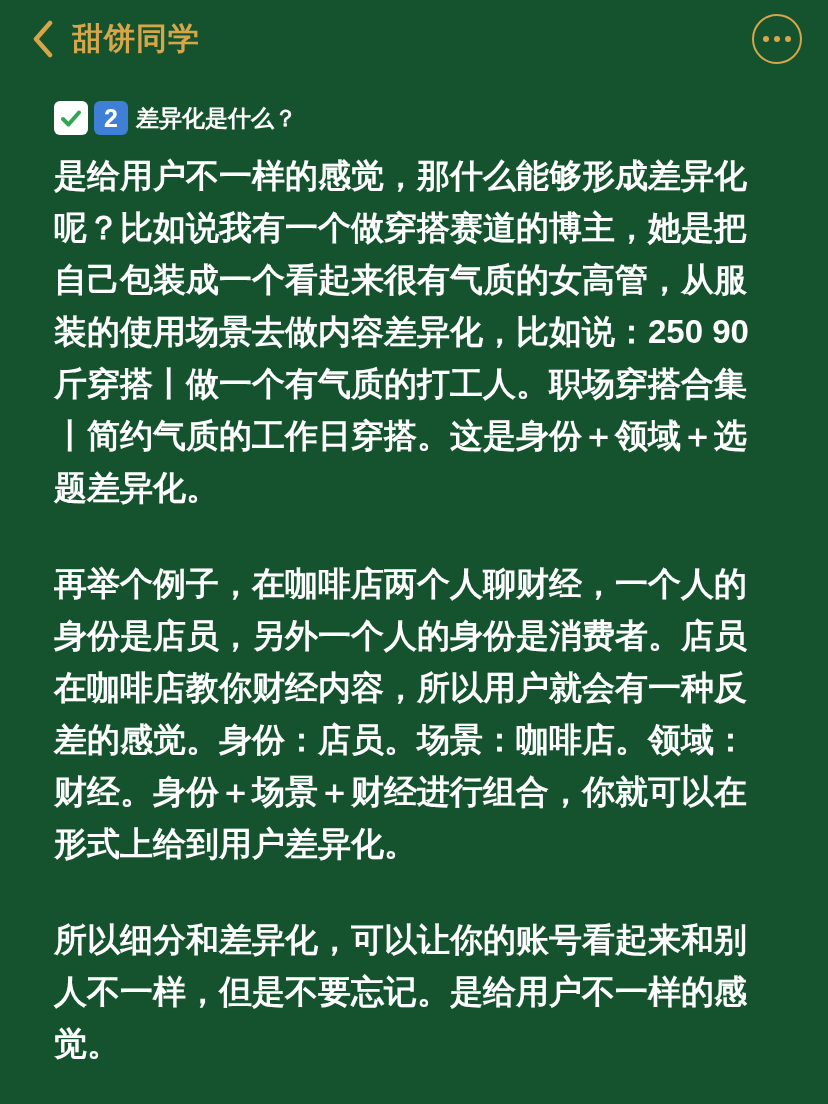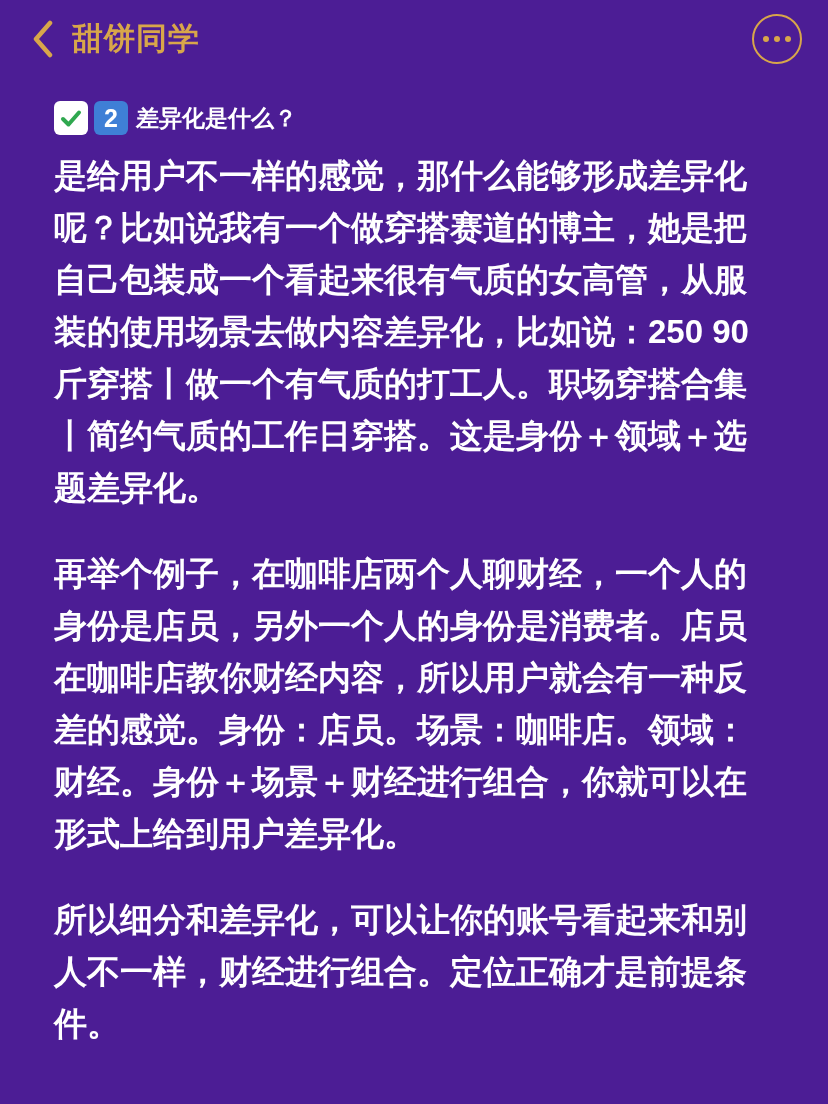--- a/index.html
+++ b/index.html
@@ -11,21 +11,21 @@
     width: 828px;
     height: 1104px;
     overflow: hidden;
     font-family: "Liberation Sans", sans-serif;
     color: #ffffff;
   }
   .screen {
     position: relative;
     width: 828px;
     height: 1104px;
-    background: #4c1d95;
+    background: #14532d;
     box-sizing: border-box;
   }
   
   .header {
     position: relative;
     height: 78px;
     display: flex;
     align-items: center;
     padding: 0 26px;
     box-sizing: border-box;
@@ -118,21 +118,21 @@
   p.para {
     margin: 0;
     font-size: 33px;
     line-height: 52px;
     font-weight: bold;
     color: #ffffff;
     letter-spacing: 0px;
     text-align: left;
   }
   p.para + p.para {
-    margin-top: 34px;
+    margin-top: 44px;
   }
 </style>
 </head>
 <body>
 
 <div class="screen">
 
   <div class="header">
     <div class="back-btn">
       <span>
@@ -158,17 +158,17 @@
           <rect x="0" y="0" width="26" height="26" rx="5" fill="#ffffff"></rect>
           <polyline points="5,14 10.5,19.5 21,7.5" fill="none" stroke="#2fa84f" stroke-width="4" stroke-linecap="round" stroke-linejoin="round"></polyline>
         </svg>
       </span>
       <span class="emoji-two">2</span>
       <span class="title-text">差异化是什么？</span>
     </div>
 
     <p class="para">是给用户不一样的感觉，那什么能够形成差异化呢？比如说我有一个做穿搭赛道的博主，她是把自己包装成一个看起来很有气质的女高管，从服装的使用场景去做内容差异化，比如说：250 90斤穿搭丨做一个有气质的打工人。职场穿搭合集丨简约气质的工作日穿搭。这是身份＋领域＋选题差异化。</p>
     <p class="para">再举个例子，在咖啡店两个人聊财经，一个人的身份是店员，另外一个人的身份是消费者。店员在咖啡店教你财经内容，所以用户就会有一种反差的感觉。身份：店员。场景：咖啡店。领域：财经。身份＋场景＋财经进行组合，你就可以在形式上给到用户差异化。</p>
-    <p class="para">所以细分和差异化，可以让你的账号看起来和别人不一样，财经进行组合。定位正确才是前提条件。</p>
+    <p class="para">所以细分和差异化，可以让你的账号看起来和别人不一样，但是不要忘记。是给用户不一样的感觉。</p>
 
   </div>
 
 </div>
 
 </body></html>

